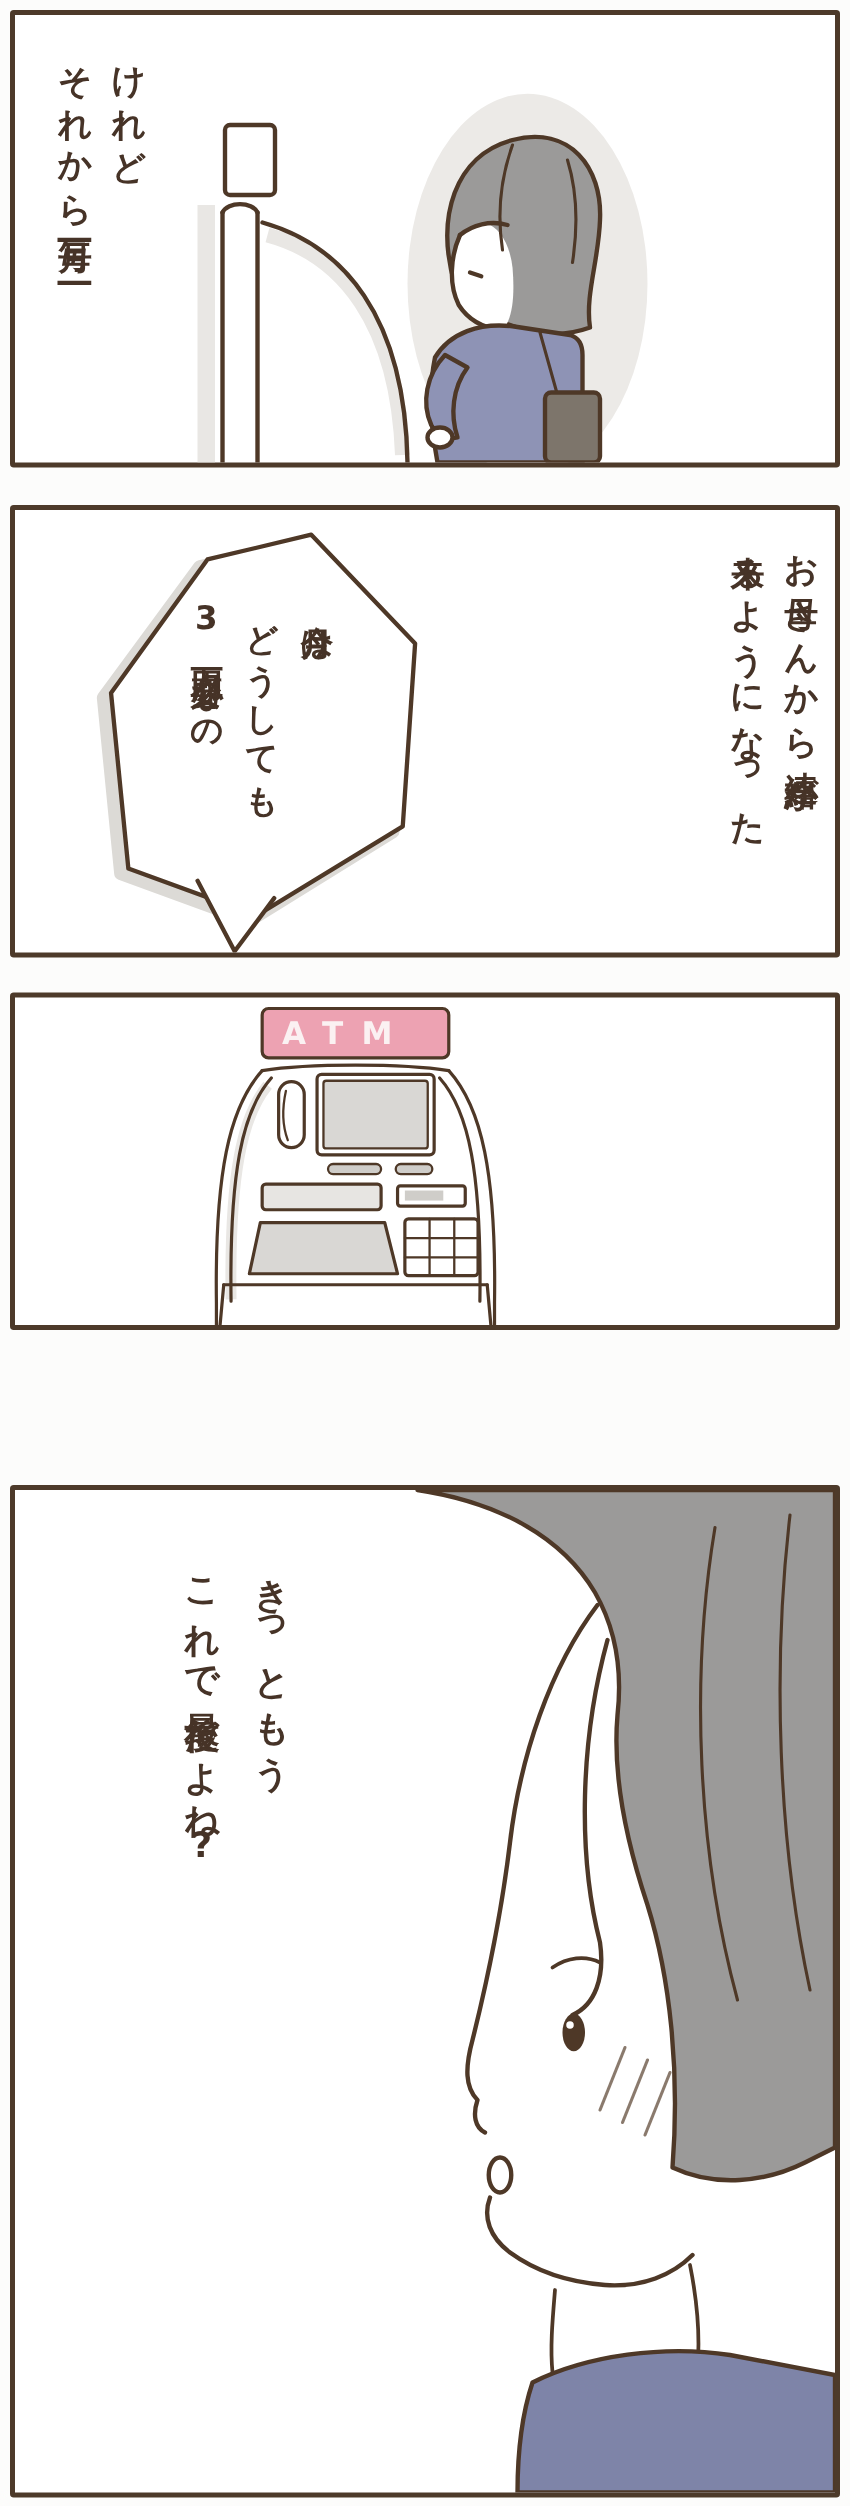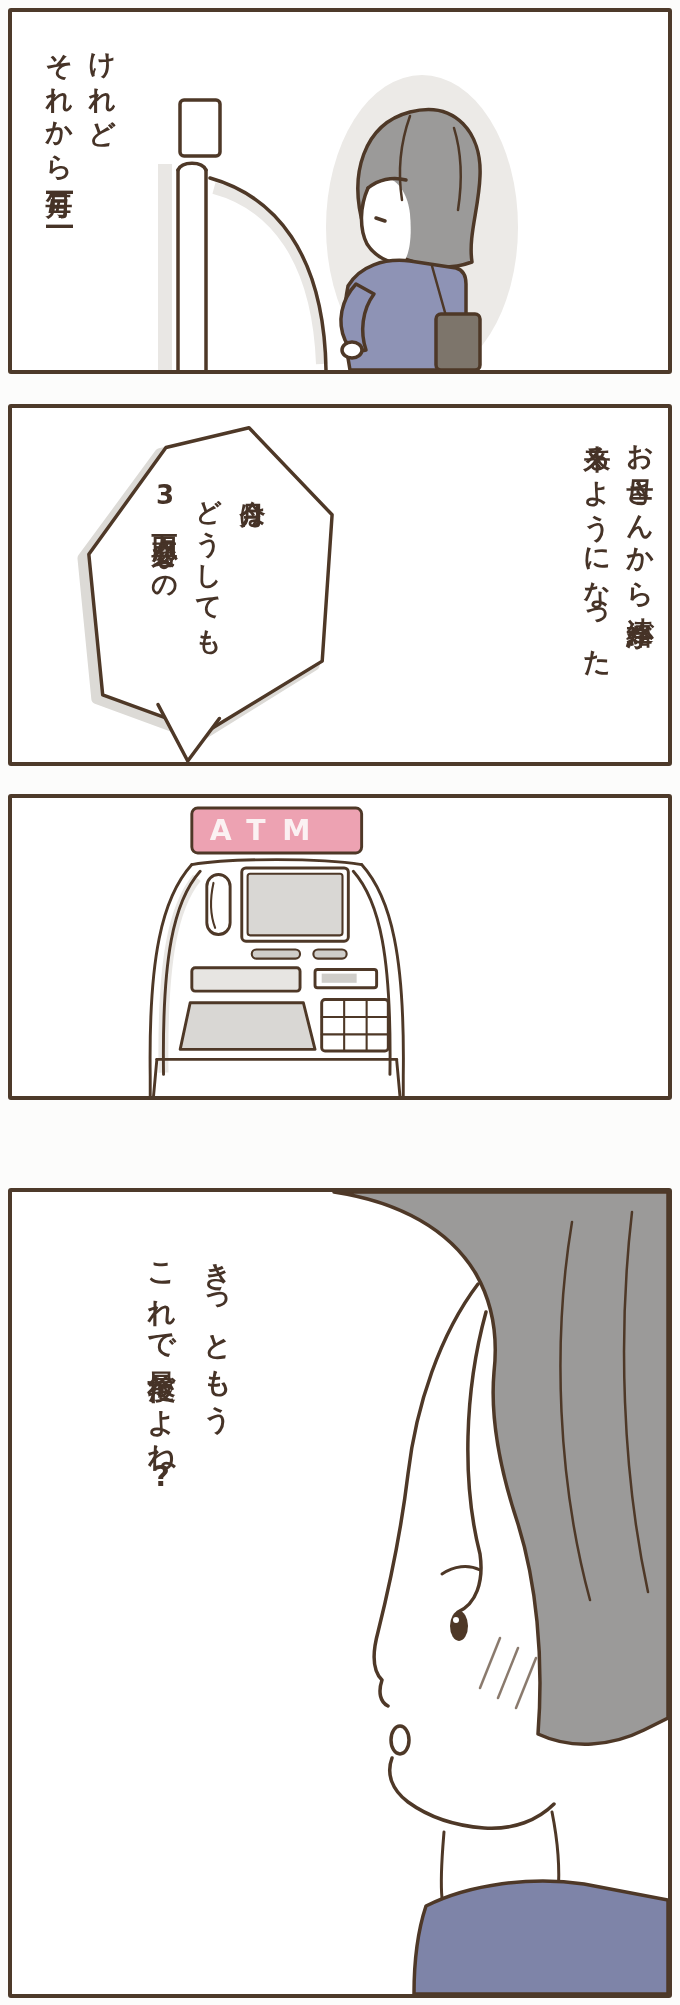--- a/index.html
+++ b/index.html
@@ -12,21 +12,21 @@
   }
   .panel {
     position:absolute; left:8px; width:664px;
     background:#ffffff;
     border:4px solid #4d3a2a;
     border-radius:3px;
     box-sizing:border-box;
   }
   .panel-1 { top:8px;    height:366px; }
   .panel-2 { top:404px;  height:362px; }
-  .panel-3 { top:794px;  height:306px; }
+  .panel-3 { top:794px;  height:270px; }
   .panel-4 { top:1188px; height:810px; }
   .panel svg { position:absolute; inset:0; width:100%; height:100%; }
 
   .vtext {
     position:absolute;
     writing-mode:vertical-rl;
     text-orientation:upright;
     color:#463327;
     letter-spacing:3px;
     line-height:1;

